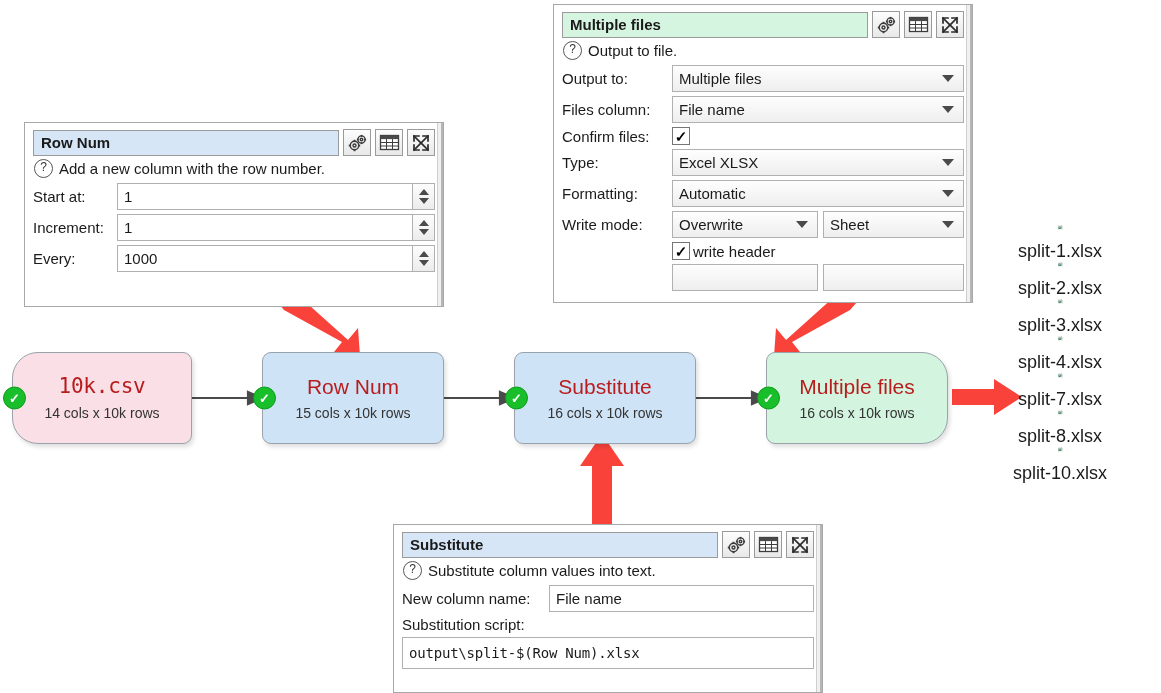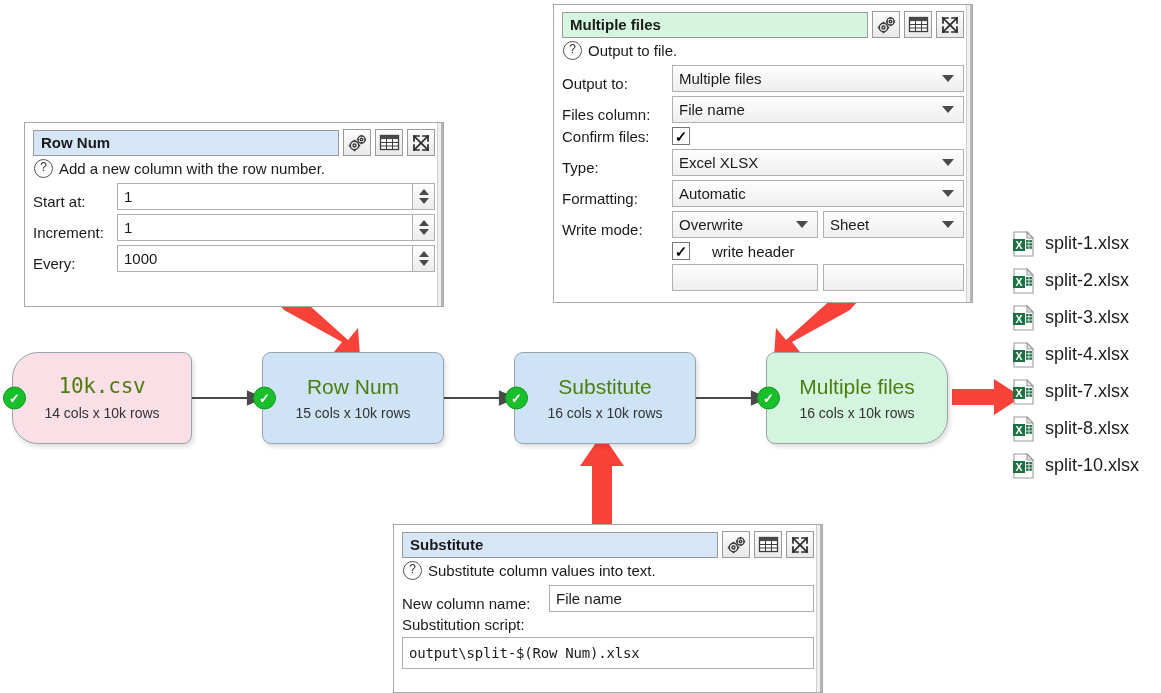--- a/index.html
+++ b/index.html
@@ -51,21 +51,21 @@
   .desc{
     display:flex;align-items:center;gap:6px;
     font-size:15px;color:#1a1a1a;margin:3px 0 5px 1px;
   }
   .qmark{
     width:17px;height:17px;border:1.4px solid #555;border-radius:50%;
     font-size:12px;line-height:15px;text-align:center;color:#333;
     flex:0 0 auto;font-weight:normal;
   }
   .frow{
-    display:flex;align-items:flex-end;margin-bottom:4px;
+    display:flex;align-items:center;margin-bottom:4px;
   }
   .flabel{
     font-size:15px;color:#1a1a1a;flex:0 0 auto;
   }
   .field{
     flex:1;height:27px;line-height:25px;
     border:1px solid #b0b0b0;background:#fff;
     font-size:15px;color:#1a1a1a;padding:0 6px;
     box-sizing:border-box;white-space:nowrap;overflow:hidden;
   }
@@ -98,38 +98,38 @@
   .mono{font-family:"DejaVu Sans Mono", monospace;font-size:14px;letter-spacing:-0.2px;}
 
   
   .node{
     position:absolute;
     border:1px solid #9aa3ab;
     box-sizing:border-box;
     display:flex;flex-direction:column;align-items:center;justify-content:center;
     box-shadow:2px 3px 4px rgba(0,0,0,0.13);
   }
-  .node-name{font-size:21px;color:#4d7c0f;line-height:1;margin-bottom:9px;}
+  .node-name{font-size:21px;color:#b91c1c;line-height:1;margin-bottom:9px;}
   .node-sub{font-size:14px;color:#333;line-height:1;}
   .node-pink{background:#fadfe6;border-radius:26px 9px 9px 26px;}
   .node-blue{background:#cfe3f7;border-radius:9px;}
   .node-green{background:#d3f5df;border-radius:9px 26px 26px 9px;}
   .check{
     position:absolute;left:-10px;top:50%;transform:translateY(-50%);
     width:21px;height:21px;border-radius:50%;
     background:#18bf2a;border:1px solid #0f9b1e;
     display:flex;align-items:center;justify-content:center;
     color:#fff;font-size:13px;font-weight:bold;line-height:1;
   }
 
   .conn{position:absolute;}
 
   
   .filelist{position:absolute;left:1013px;top:225px;}
-  .fileitem{display:flex;align-items:center;height:37px;gap:11px;}
+  .fileitem{display:flex;align-items:center;height:37px;gap:11px;flex-direction:column;}
   .fname{font-size:18px;color:#1a1a1a;white-space:nowrap;}
 
   svg{display:block;}
 </style>
 </head>
 <body>
 
 <svg width="0" height="0" style="position:absolute">
   <defs>
     <g id="ico-gears">
@@ -338,21 +338,21 @@
         <span class="caret"></span>
       </div>
       <div class="combo" style="margin-left:5px">
         <span class="ctext">Sheet</span>
         <span class="caret"></span>
       </div>
     </div>
     <div class="frow" style="margin-top:2px">
       <span style="width:110px;flex:0 0 110px"></span>
       <span class="cbox">✓</span>
-      <span class="flabel" style="margin-left:22px">write header</span>
+      <span class="flabel" style="margin-left:3px">write header</span>
     </div>
     <div class="frow">
       <span style="width:110px;flex:0 0 110px"></span>
       <div class="combo" style="flex:0 0 146px"></div>
       <div class="combo" style="margin-left:5px"></div>
     </div>
   </div>
   <div class="panel-scroll"></div>
 </div>
 

